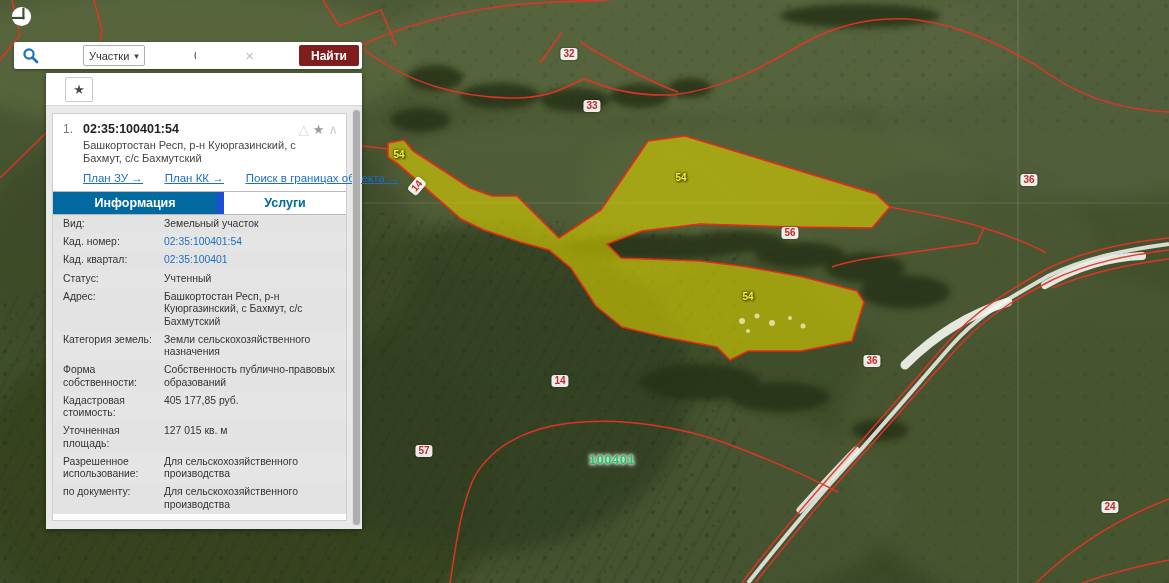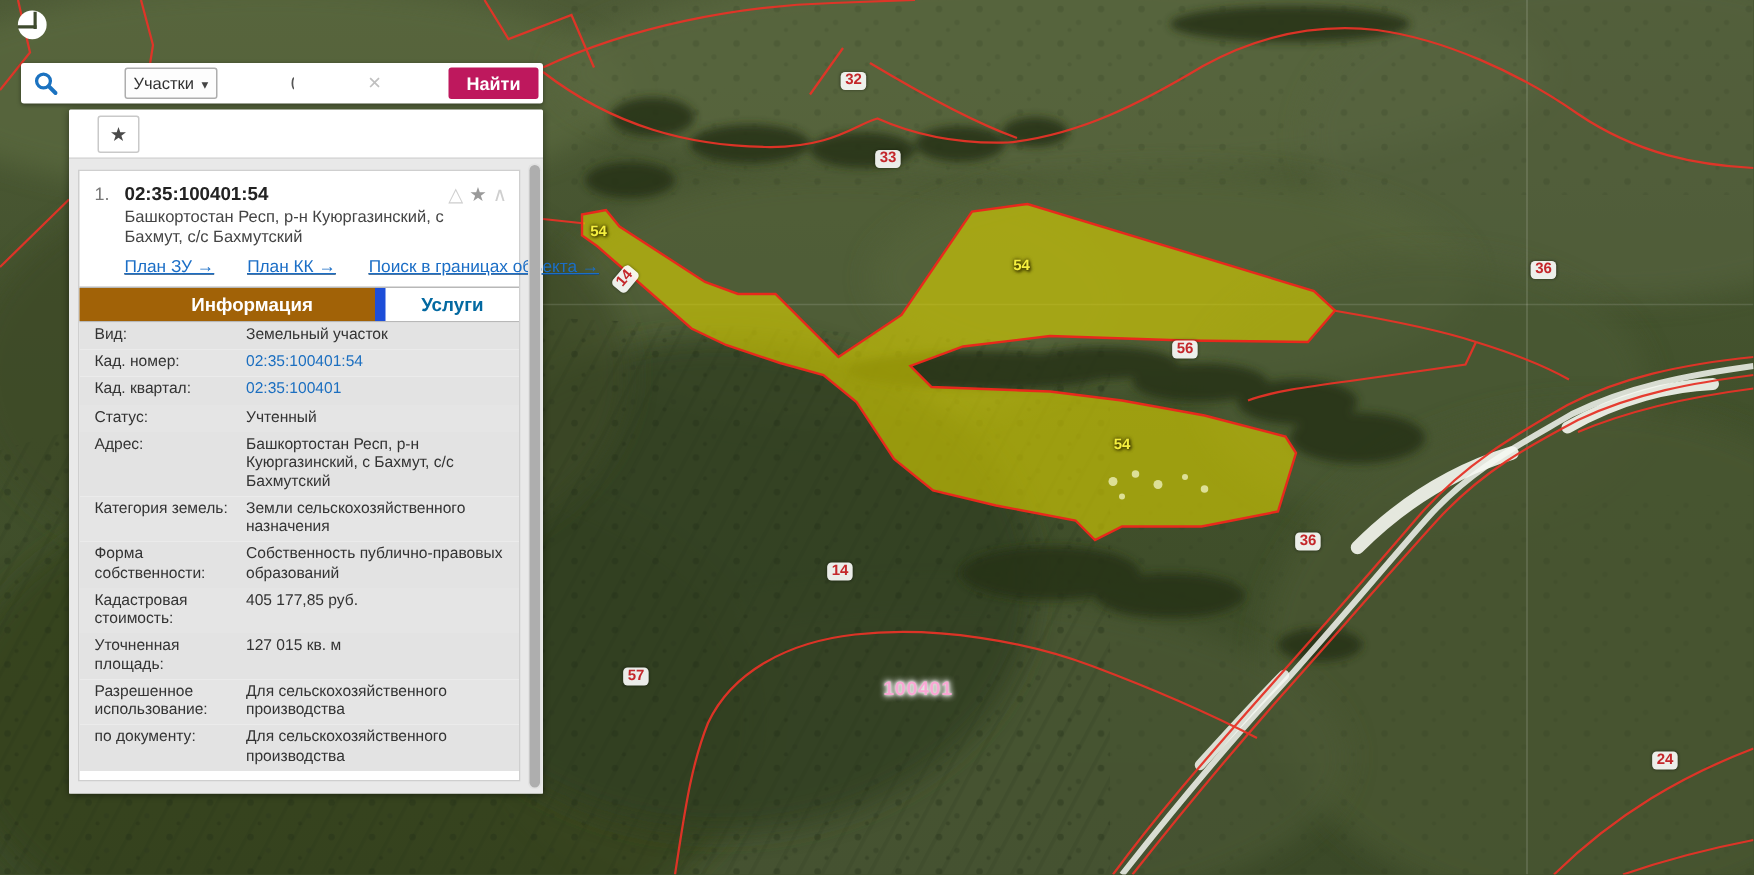--- a/index.html
+++ b/index.html
@@ -7,37 +7,37 @@
        font-family:"Liberation Sans",sans-serif;background:#41502c;}
   #stage{position:absolute;inset:0;width:1169px;height:583px;}
   #map-svg{position:absolute;left:0;top:0;}
   
   #map-labels{position:absolute;inset:0;pointer-events:none;}
   .mlabel{position:absolute;transform:translate(-50%,-50%);white-space:nowrap;line-height:1;}
   .mlabel.pill{background:rgba(255,255,255,.9);color:#c4272b;font-size:10px;font-weight:bold;
                padding:1px 3px;border-radius:3px;box-shadow:0 0 2px rgba(0,0,0,.45);}
   .mlabel.parcel{color:#f5ef3e;font-size:10px;font-weight:bold;
                text-shadow:0 0 2px #4f4a00,0 0 3px #4f4a00,1px 1px 2px #3d3900;}
-  .mlabel.quarter{color:#f9a8d4;font-size:13px;font-weight:bold;letter-spacing:.5px;
+  .mlabel.quarter{color:#22c55e;font-size:13px;font-weight:bold;letter-spacing:.5px;
                text-shadow:0 0 2px #fff,0 0 4px #fff,0 0 5px #fff;}
   
   #app-header{position:absolute;left:10px;top:5px;display:flex;align-items:center;gap:7px;}
   #app-title{color:#fff;font-size:15px;font-weight:bold;letter-spacing:.4px;
              text-shadow:0 1px 2px rgba(0,0,0,.8),0 0 3px rgba(0,0,0,.5);}
   
   #search-bar{position:absolute;left:14px;top:42px;width:348px;height:27px;background:#fff;
               border-radius:2px;box-shadow:0 1px 3px rgba(0,0,0,.4);display:flex;align-items:center;gap:37px;}
   #search-icon{margin:0 7px 0 8px;flex:none;display:flex;}
   #search-category{flex:none;height:19px;border:1px solid #aeaeae;border-radius:2px;background:#fdfdfd;
               display:flex;align-items:center;padding:0 5px;font-size:11px;color:#333;cursor:pointer;}
   #search-category .caret{font-size:9px;color:#444;margin-left:5px;}
   #search-input{flex:1;border:none;outline:none;font-size:13px;color:#555;padding:0 4px 0 12px;
               font-family:"Liberation Sans",sans-serif;background:transparent;min-width:0;}
   #search-clear{flex:none;color:#c0c0c0;font-size:15px;padding:0 8px;cursor:pointer;}
-  #search-submit{flex:none;background:#be185d;color:#fff;border:none;font-weight:bold;font-size:12px;
+  #search-submit{flex:none;background:#7f1d1d;color:#fff;border:none;font-weight:bold;font-size:12px;
               height:21px;padding:0 12px;margin-right:3px;border-radius:2px;cursor:pointer;
               font-family:"Liberation Sans",sans-serif;}
   
   #results-panel{position:absolute;left:46px;top:73px;width:316px;background:#fff;border-radius:1px;
               box-shadow:0 1px 5px rgba(0,0,0,.45);}
   #panel-head{height:32px;display:flex;align-items:center;padding:0 6px 0 19px;}
   #panel-title{font-size:14px;font-weight:bold;color:#333;flex:1;}
   #panel-title sup{font-size:9px;}
   #fav-button{width:26px;height:23px;border:1px solid #c9c9c9;border-radius:2px;background:#fff;
               display:flex;align-items:center;justify-content:center;color:#4a4a4a;font-size:13px;cursor:pointer;}
@@ -50,21 +50,21 @@
   #item-index{width:20px;font-size:12px;color:#777;}
   #item-number{font-size:12.5px;font-weight:bold;color:#222;flex:1;}
   #item-icons{display:flex;gap:4px;color:#cfcfcf;font-size:13px;}
   #item-icons .fav{color:#9a9a9a;}
   #item-address{padding:2px 10px 0 30px;font-size:11px;color:#444;line-height:1.18;}
   #item-links{display:flex;gap:22px;padding:7px 8px 0 30px;text-decoration:underline;}
   .ilink{color:#1b6ec6;font-size:11.5px;text-decoration:underline;cursor:pointer;white-space:nowrap;}
   
   #tabs{display:flex;margin-top:7px;border-top:1px solid #b8b8b8;border-bottom:1px solid #b8b8b8;height:22px;}
   .tab{display:flex;align-items:center;justify-content:center;font-size:12.5px;font-weight:bold;cursor:pointer;}
-  .tab.active{background:#a16207;color:#fff;flex:0 0 56%;padding-left:33px;}
+  .tab.active{background:#0369a1;color:#fff;flex:0 0 56%;}
   .tab.inactive{background:#fff;color:#0369a1;flex:1;border-left:7px solid #1d4ed8;}
   
   #info-table{font-size:10.4px;line-height:1.18;color:#333;}
   .trow{display:flex;padding:3px 8px 3px 10px;}
   .trow.odd{background:#e3e3e3;}
   .trow.even{background:#e5e5e5;}
   .tlabel{flex:0 0 95px;padding-right:6px;}
   .tvalue{flex:1;}
   .tvalue.linkval{color:#1c6fc0;cursor:pointer;}
 </style>

